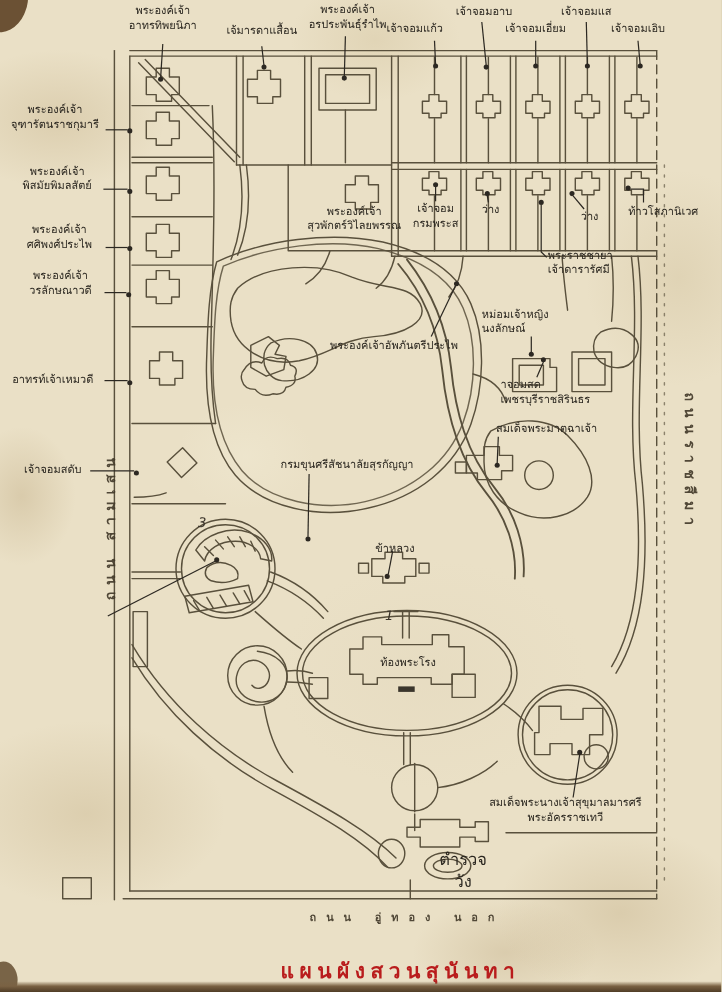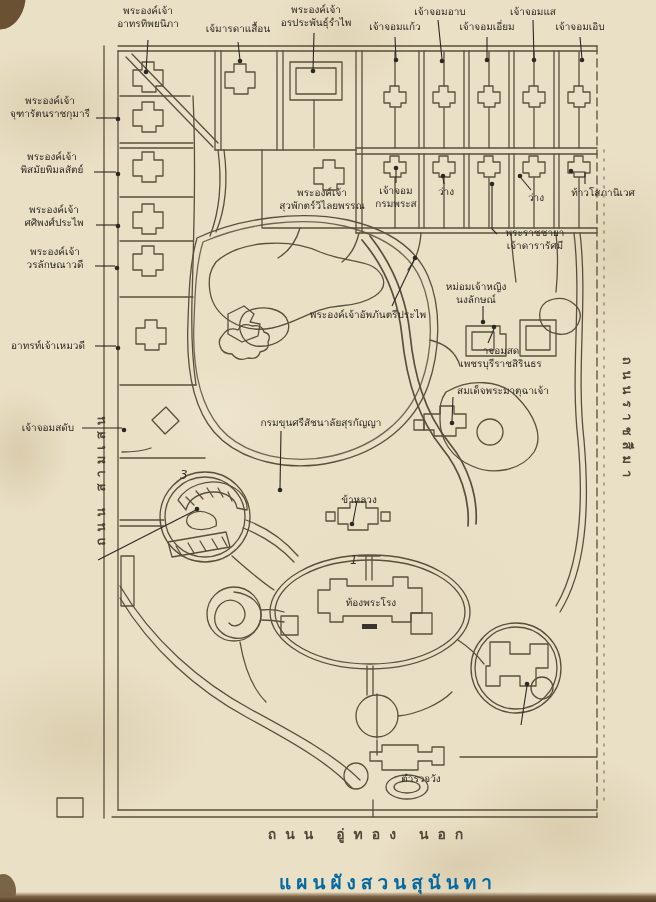--- a/index.html
+++ b/index.html
@@ -25,33 +25,33 @@
     background:linear-gradient(to top,#4e3b25 0%,#7a6243 55%,rgba(122,98,67,0) 100%);}
   .corner-tl{position:absolute;left:-16px;top:-22px;width:40px;height:52px;
     background:#5d4124;border-radius:48%;transform:rotate(24deg);opacity:.9;}
   .blot-bl{position:absolute;left:-10px;bottom:-6px;width:26px;height:34px;
     background:#5d4527;border-radius:50%;opacity:.8;}
   svg.map{position:absolute;left:0;top:0;}
   .lbl{
     position:absolute;color:#2b2720;font-size:10px;line-height:1.3;
     white-space:pre-line;text-align:center;letter-spacing:0;
   }
-  .lbl.la{text-align:center;}
-  .lbl.sm{font-size:10px;}
+  .lbl.la{text-align:left;}
+  .lbl.sm{font-size:15px;}
   .road{
     position:absolute;color:#443b2b;font-size:13px;letter-spacing:6px;
     white-space:nowrap;font-weight:bold;opacity:.92;
   }
   .road-v {transform:translate(-50%,-50%) rotate(-90deg);}
   .road-vr{transform:translate(-50%,-50%) rotate(90deg);}
-  .road-h {transform:translate(-50%,-50%);letter-spacing:9px;font-size:14px;}
+  .road-h {transform:translate(-50%,-50%);letter-spacing:9px;font-size:10px;}
   .map-title{
     position:absolute;transform:translate(-50%,-50%);
-    color:#0369a1;font-size:19px;font-weight:bold;letter-spacing:5px;
-    font-family:Liberation Sans, sans-serif;white-space:nowrap;margin-left:24px;
+    color:#b91c1c;font-size:19px;font-weight:bold;letter-spacing:5px;
+    font-family:Liberation Sans, sans-serif;white-space:nowrap;
   }
   .marker{position:absolute;color:#3a332a;font-size:12px;font-style:italic;}
 </style>
 </head>
 <body>
 
 <div class="page">
   <div class="texture"></div>
 
   <svg class="map" width="656" height="902" viewBox="0 0 656 902">
@@ -259,21 +259,21 @@
         <circle cx="352" cy="524" r="2.3"></circle>
       <circle cx="527" cy="684" r="2.3"></circle>
     </g>
   </svg>
 
   <div class="lbl" style="left:86px;top:4px;width:124px">พระองค์เจ้า
 อาทรทิพยนิภา</div>
   <div class="lbl" style="left:185px;top:22px;width:106px">เจ้มารดาแสื้อน</div>
   <div class="lbl" style="left:258px;top:3px;width:116px">พระองค์เจ้า
 อรประพันธุ์รำไพ</div>
-  <div class="lbl" style="left:345px;top:20px;width:100px">เจ้าจอมแก้ว</div>
+  <div class="lbl" style="left:327px;top:20px;width:100px">เจ้าจอมแก้ว</div>
   <div class="lbl" style="left:392px;top:5px;width:96px">เจ้าจอมอาบ</div>
   <div class="lbl" style="left:437px;top:20px;width:100px">เจ้าจอมเอี่ยม</div>
   <div class="lbl" style="left:486px;top:5px;width:94px">เจ้าจอมแส</div>
   <div class="lbl" style="left:531px;top:20px;width:98px">เจ้าจอมเอิบ</div>
 
   <div class="lbl" style="left:2px;top:94px;width:96px">พระองค์เจ้า
 จุฑารัตนราชกุมารี</div>
   <div class="lbl" style="left:6px;top:150px;width:92px">พระองค์เจ้า
 พิสมัยพิมลสัตย์</div>
   <div class="lbl" style="left:10px;top:203px;width:88px">พระองค์เจ้า
@@ -295,20 +295,22 @@
 
   <div class="lbl la" style="left:300px;top:308px;width:136px">พระองค์เจ้าอัพภันตรีประไพ</div>
   <div class="lbl la" style="left:438px;top:280px;width:76px">หม่อมเจ้าหญิง
 นงลักษณ์</div>
   <div class="lbl la" style="left:455px;top:344px;width:92px">าจอมสด
 เพชรบุรีราชสิรินธร</div>
   <div class="lbl la" style="left:451px;top:384px;width:104px">สมเด็จพระมาตุฉาเจ้า</div>
   <div class="lbl la" style="left:255px;top:416px;width:132px">กรมขุนศรีสัชนาลัยสุรกัญญา</div>
   <div class="lbl" style="left:336px;top:493px;width:46px">ข้าหลวง</div>
   <div class="lbl" style="left:338px;top:596px;width:66px">ท้องพระโรง</div>
+  <div class="lbl" style="left:438px;top:724px;width:152px">สมเด็จพระนางเจ้าสุขุมาลมารศรี
+พระอัครราชเทวี</div>
   <div class="lbl sm" style="left:396px;top:772px;width:50px">ตำรวจวัง</div>
 
   <span class="marker" style="left:180px;top:468px">3</span>
   <span class="marker" style="left:350px;top:553px">1</span>
 
   <div class="road road-v" style="left:100px;top:478px">ถนน สามเสน</div>
   <div class="road road-vr" style="left:627px;top:420px">ถนนราชสีมา</div>
   <div class="road road-h" style="left:370px;top:834px">ถนน อู่ทอง นอก</div>
 
   <div class="map-title" style="left:364px;top:882px">แผนผังสวนสุนันทา</div>

